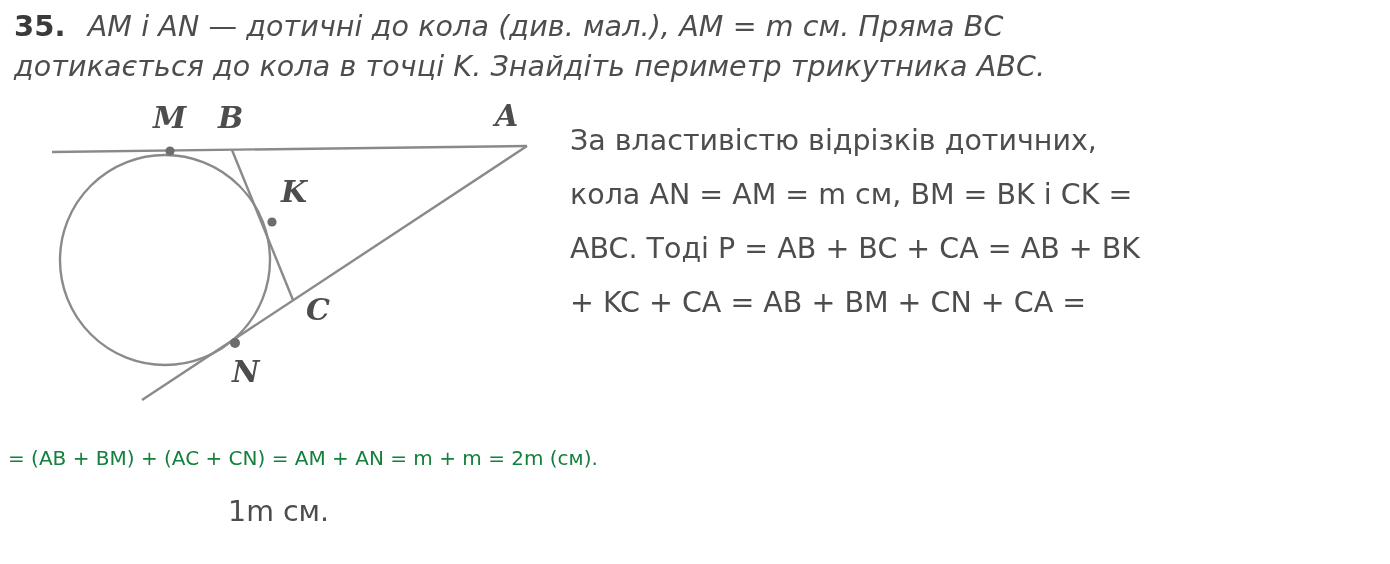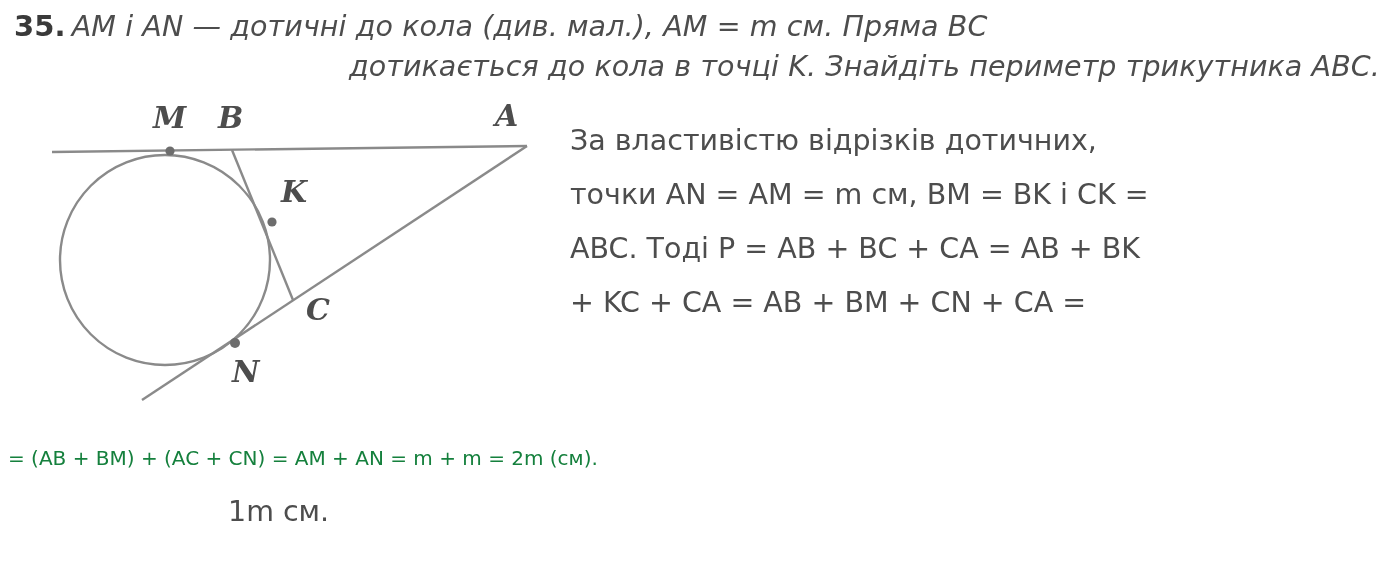--- a/index.html
+++ b/index.html
@@ -31,26 +31,25 @@
     font-style: italic;
     font-size: 28.5px;
     line-height: 1.42;
     color: #4d4d4d;
     letter-spacing: 0.1px;
   }
   .statement .num {
     font-weight: bold;
     font-style: normal;
     color: #3a3a3a;
-    margin-right: 6px;
+    margin-right: 22px;
     font-size: 29px;
   }
   .statement .line2 {
     display: block;
-    text-align: right;
   }
 
   
   .figure {
     position: absolute;
     left: 10px;
     top: 100px;
     width: 545px;
     height: 340px;
   }
@@ -126,21 +125,21 @@
         <text x="485" y="26">A</text>
         <text x="271" y="102">K</text>
         <text x="296" y="220">C</text>
         <text x="222" y="282">N</text>
       </g>
     </svg>
   </div>
 
   <div class="solution-right">
     <p>За властивістю відрізків дотичних,</p>
-    <p>точки AN = AM = m см, BM = BK і CK =</p>
+    <p>кола AN = AM = m см, BM = BK і CK =</p>
     <p>ABC. Тоді P = AB + BC + CA = AB + BK</p>
     <p>+ KC + CA = AB + BM + CN + CA =</p>
   </div>
 
   <div class="solution-bottom">
     <p>= (AB + BM) + (AC + CN) = AM + AN = m + m = 2m (см).</p>
   </div>
 
   <div class="answer-line">1m см.</div>
 

